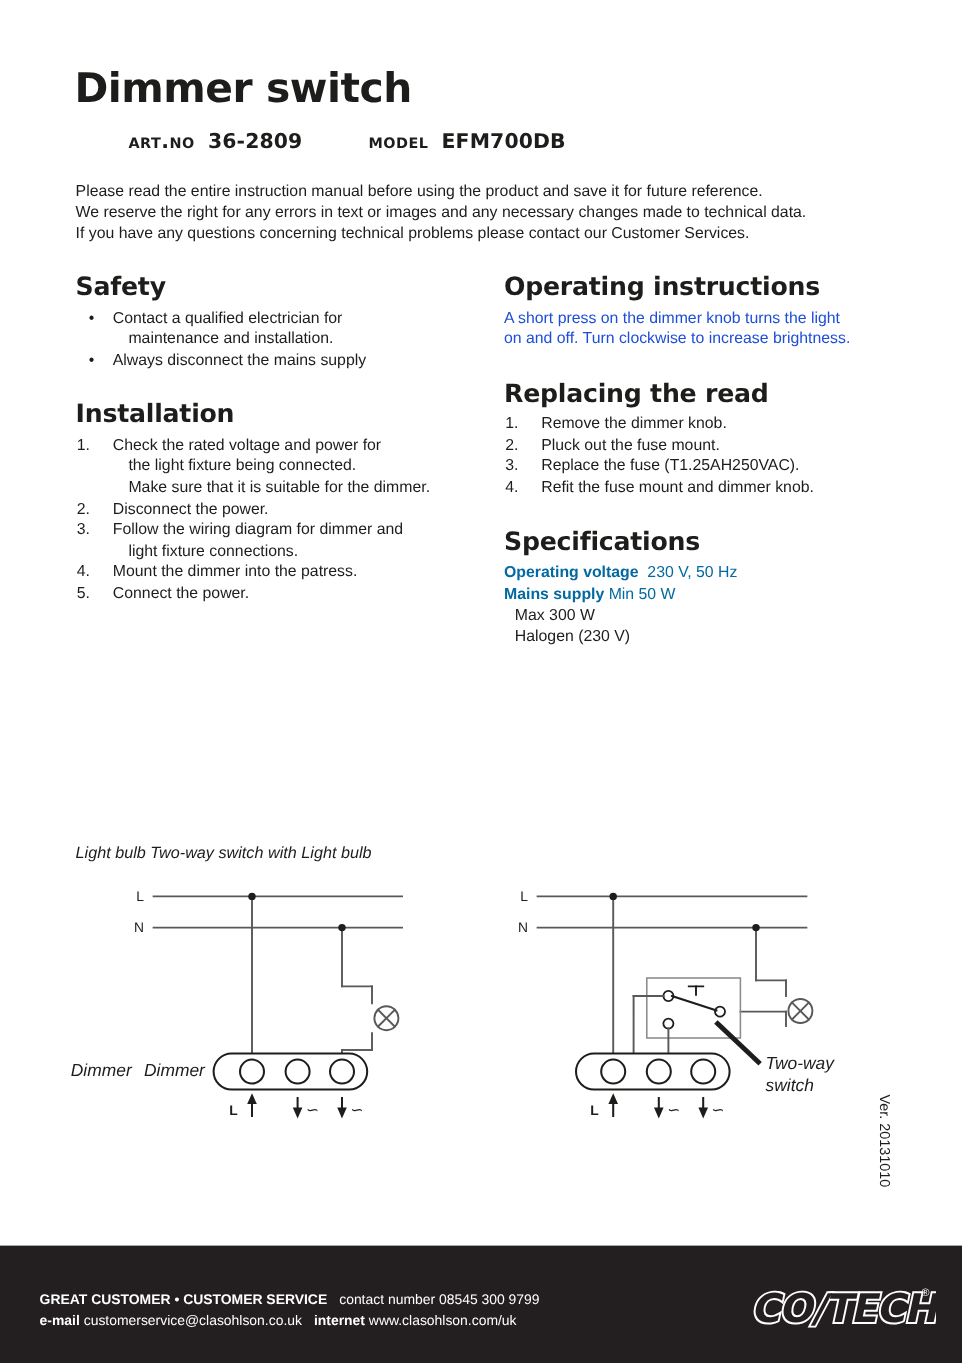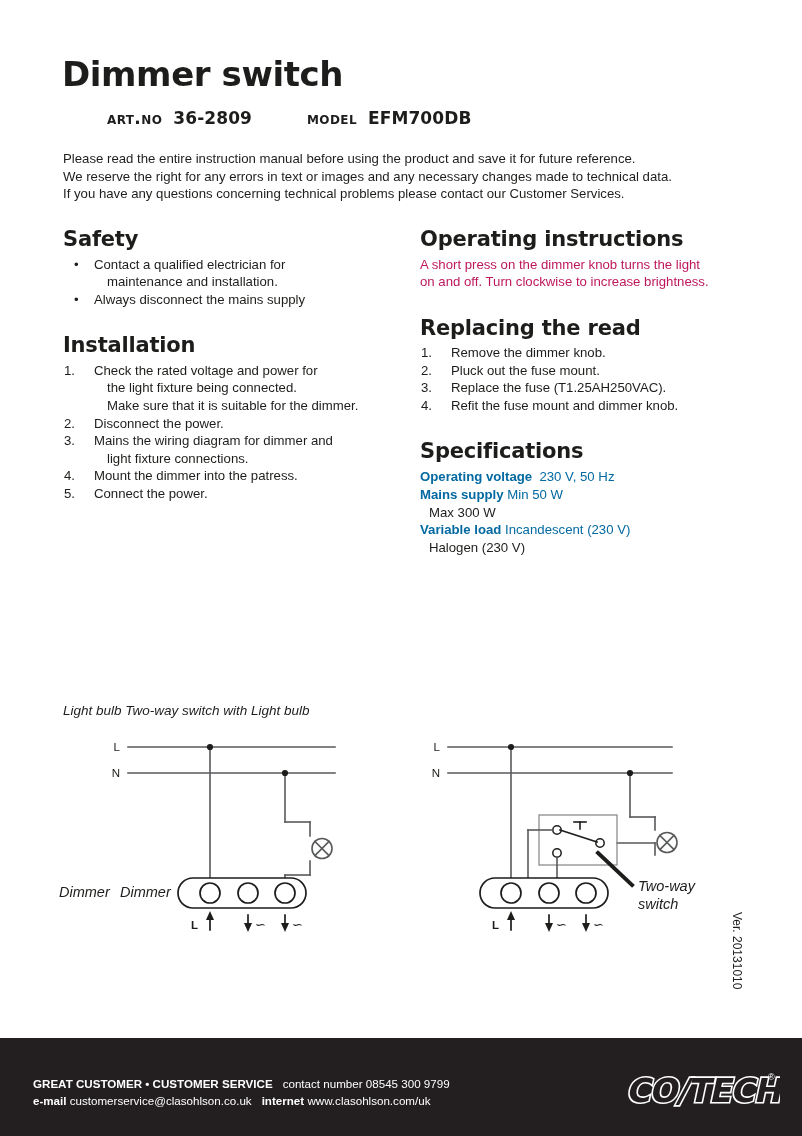--- a/index.html
+++ b/index.html
@@ -86,21 +86,21 @@
     color: #1d1d1b;
     margin: 0 0 4px 0;
     line-height: 1.12;
     letter-spacing: -0.2px;
   }
   .sec-gap { height: 26px; }
 
   .para {
     font-size: 13.2px;
     line-height: 17.5px;
-    color: #be185d;
+    color: #1d4ed8;
     margin: 0;
   }
   .para div { white-space: nowrap; }
 
   ul.bullets, ol.nums {
     margin: 0;
     padding: 0;
     list-style: none;
   }
   ul.bullets li, ol.nums li {
@@ -246,21 +246,21 @@
         <span>Check the rated voltage and power for</span>
         <span class="cont">the light fixture being connected.</span>
         <span class="cont">Make sure that it is suitable for the dimmer.</span>
       </li>
       <li>
         <span class="mk">2.</span>
         <span>Disconnect the power.</span>
       </li>
       <li>
         <span class="mk">3.</span>
-        <span>Mains the wiring diagram for dimmer and</span>
+        <span>Follow the wiring diagram for dimmer and</span>
         <span class="cont">light fixture connections.</span>
       </li>
       <li>
         <span class="mk">4.</span>
         <span>Mount the dimmer into the patress.</span>
       </li>
       <li>
         <span class="mk">5.</span>
         <span>Connect the power.</span>
       </li>
@@ -301,23 +301,20 @@
 
     <h2 class="sec">Specifications</h2>
     <div>
       <div class="spec-line">
         <b>Operating voltage</b>&nbsp;&nbsp;<span class="val">230 V, 50 Hz</span>
       </div>
       <div class="spec-line">
         <b>Mains supply</b>&nbsp;<span class="val">Min 50 W</span>
       </div>
       <div class="spec-sub">Max 300 W</div>
-      <div class="spec-line">
-        <b>Variable load</b>&nbsp;<span class="val">Incandescent (230 V)</span>
-      </div>
       <div class="spec-sub">Halogen (230 V)</div>
     </div>
   </div>
 
   <div class="diagram-caption">Light bulb Two-way switch with Light bulb</div>
 
   <div class="diagrams">
     <svg width="802" height="230" viewBox="0 0 802 230" xmlns="http://www.w3.org/2000/svg">
       <g fill="none" stroke="#58595b" stroke-width="1.6" stroke-linecap="square">
 

